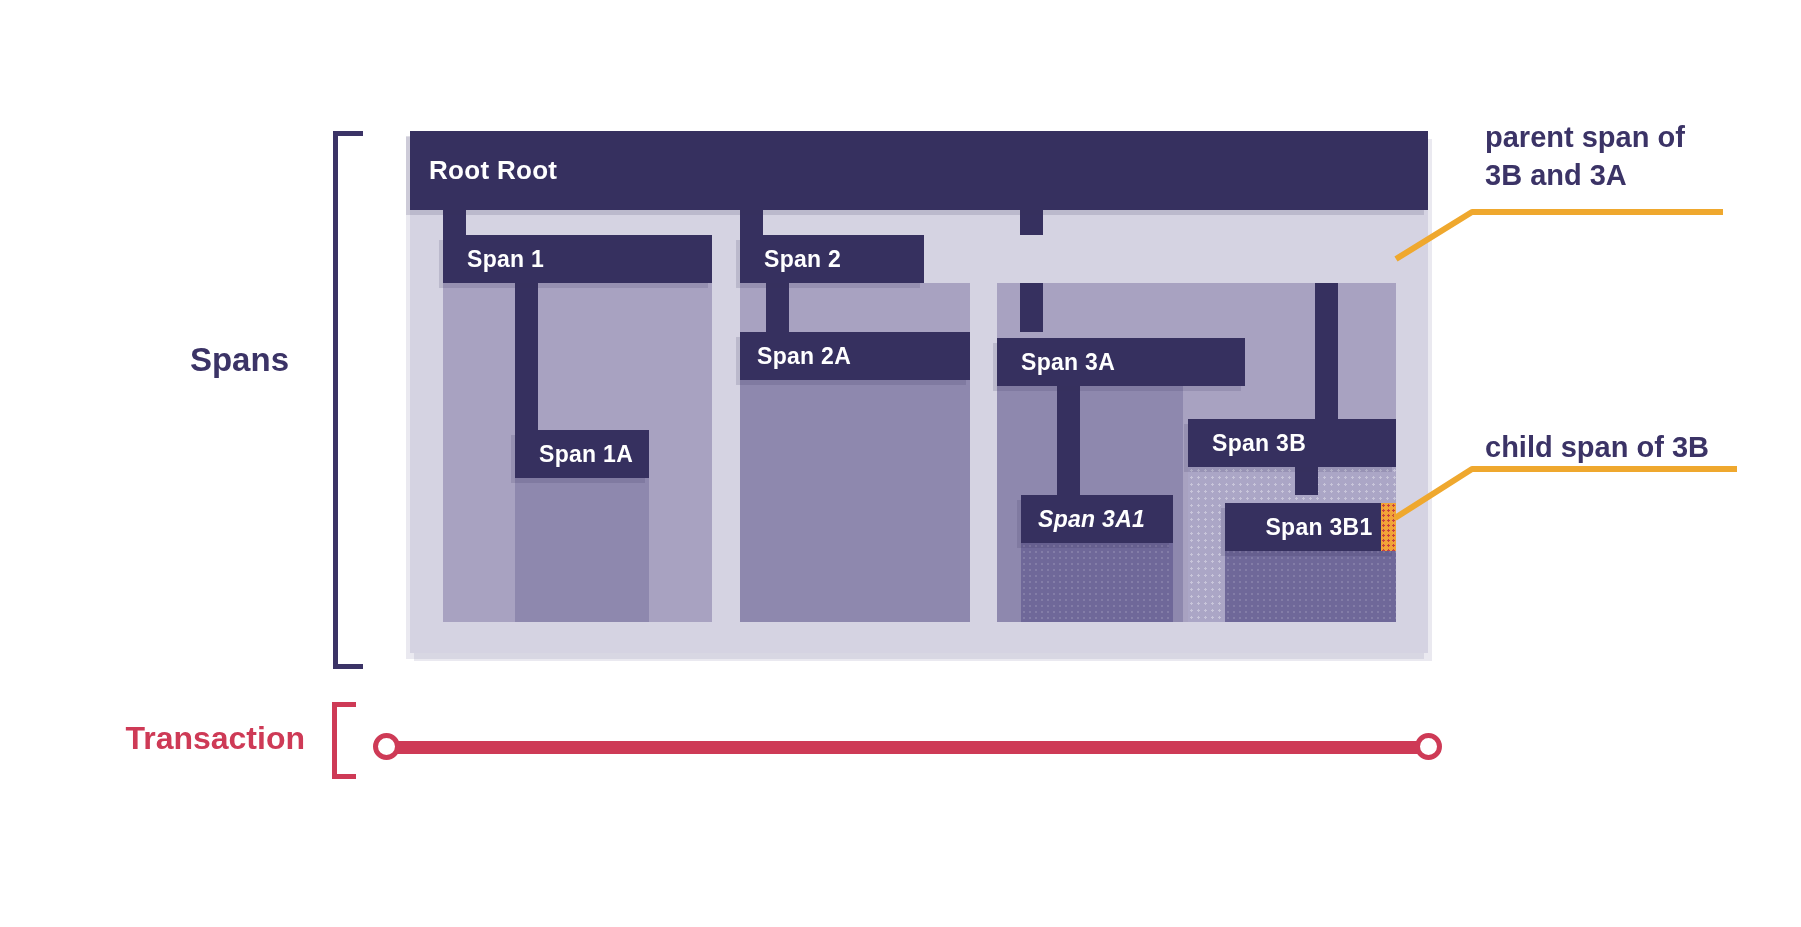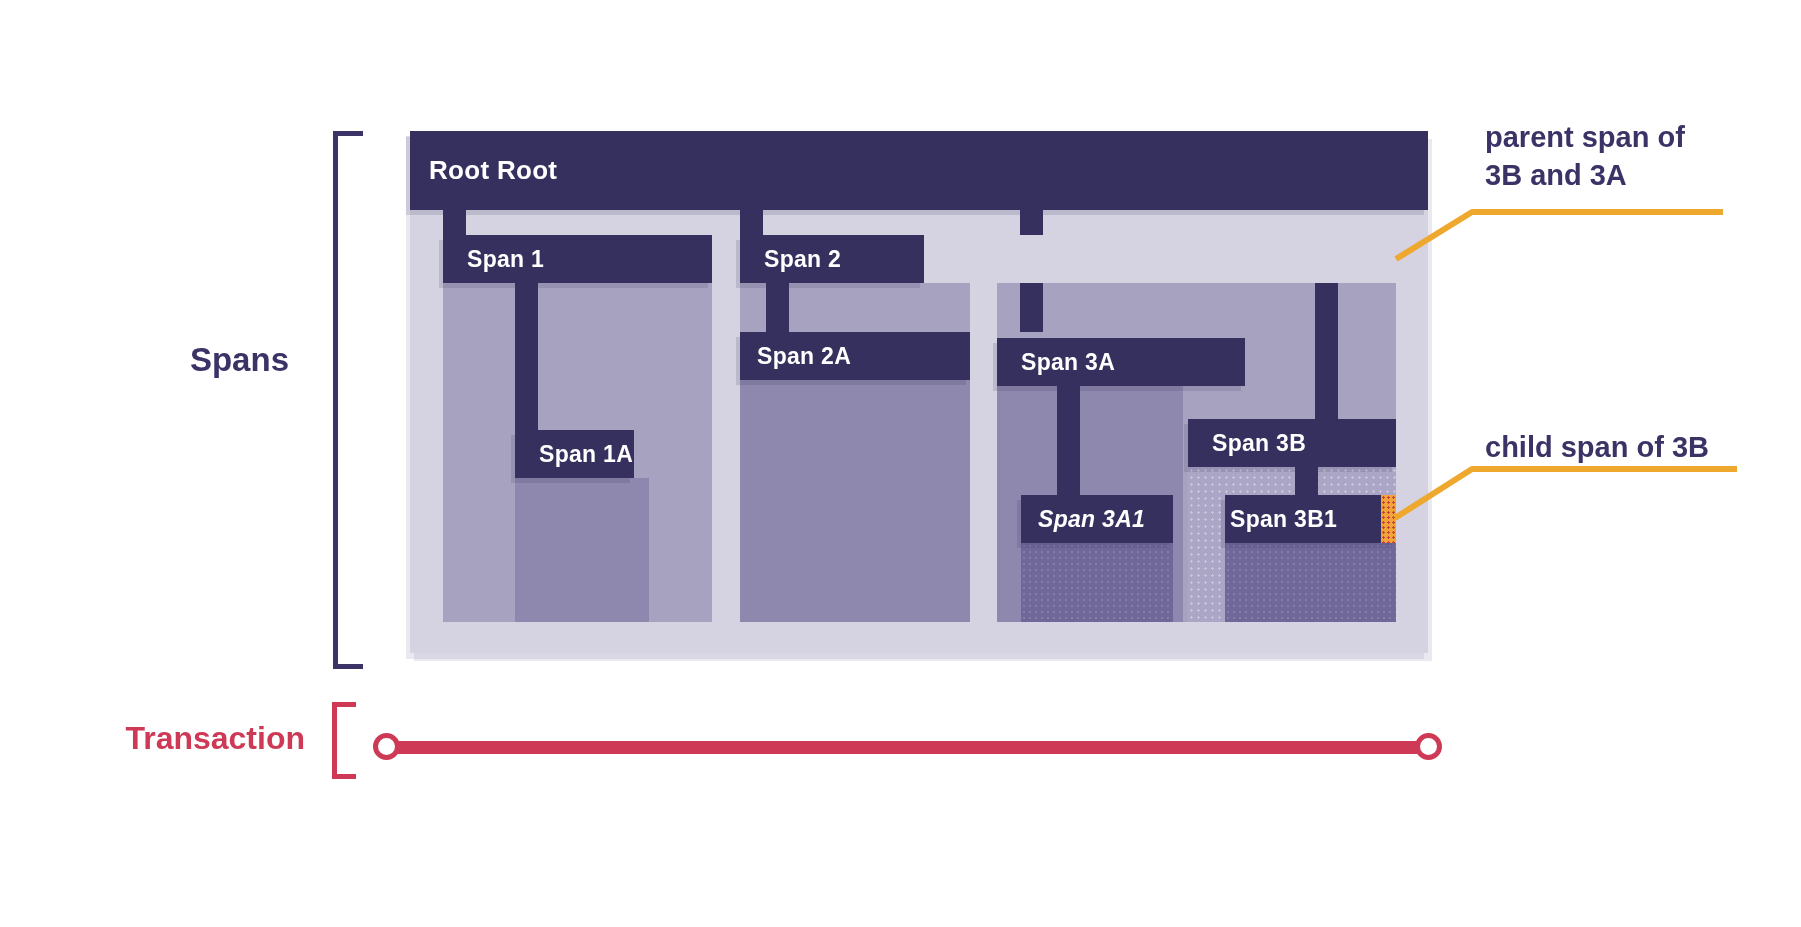--- a/index.html
+++ b/index.html
@@ -165,30 +165,30 @@
     </div>
     <div class="bar" style="left:330px; top:104px; width:184px; height:48px;">
       <span>Span 2</span>
     </div>
     <div class="bar" style="left:330px; top:201px; width:230px; height:48px;padding-left:17px;">
       <span>Span 2A</span>
     </div>
     <div class="bar" style="left:587px; top:207px; width:248px; height:48px;">
       <span>Span 3A</span>
     </div>
-    <div class="bar" style="left:105px; top:299px; width:119px; height:48px;">
+    <div class="bar" style="left:105px; top:299px; width:134px; height:48px;">
       <span>Span 1A</span>
     </div>
     <div class="bar" style="left:778px; top:288px; width:208px; height:48px;text-align:right;">
       <span>Span 3B</span>
     </div>
     <div class="bar" style="left:611px; top:364px; width:152px; height:48px; padding-left:17px;font-style:italic;">
       <span>Span 3A1</span>
     </div>
-    <div class="bar" style="left:815px; top:364px; width:171px; height:48px; padding-left:5px;">
+    <div class="bar" style="left:815px; top:372px; width:171px; height:48px; padding-left:17px;justify-content:center;">
       <span>Span 3B1</span>
       <span class="marker"></span>
     </div>
   </div>
 
   <svg class="line-overlay" viewBox="0 0 1801 927">
     <polyline points="1396,259 1472,212 1723,212" fill="none" stroke="var(--orange)" stroke-width="6" stroke-linejoin="round"></polyline>
     <polyline points="1395,518 1472,469 1737,469" fill="none" stroke="var(--orange)" stroke-width="6" stroke-linejoin="round"></polyline>
   </svg>
 

